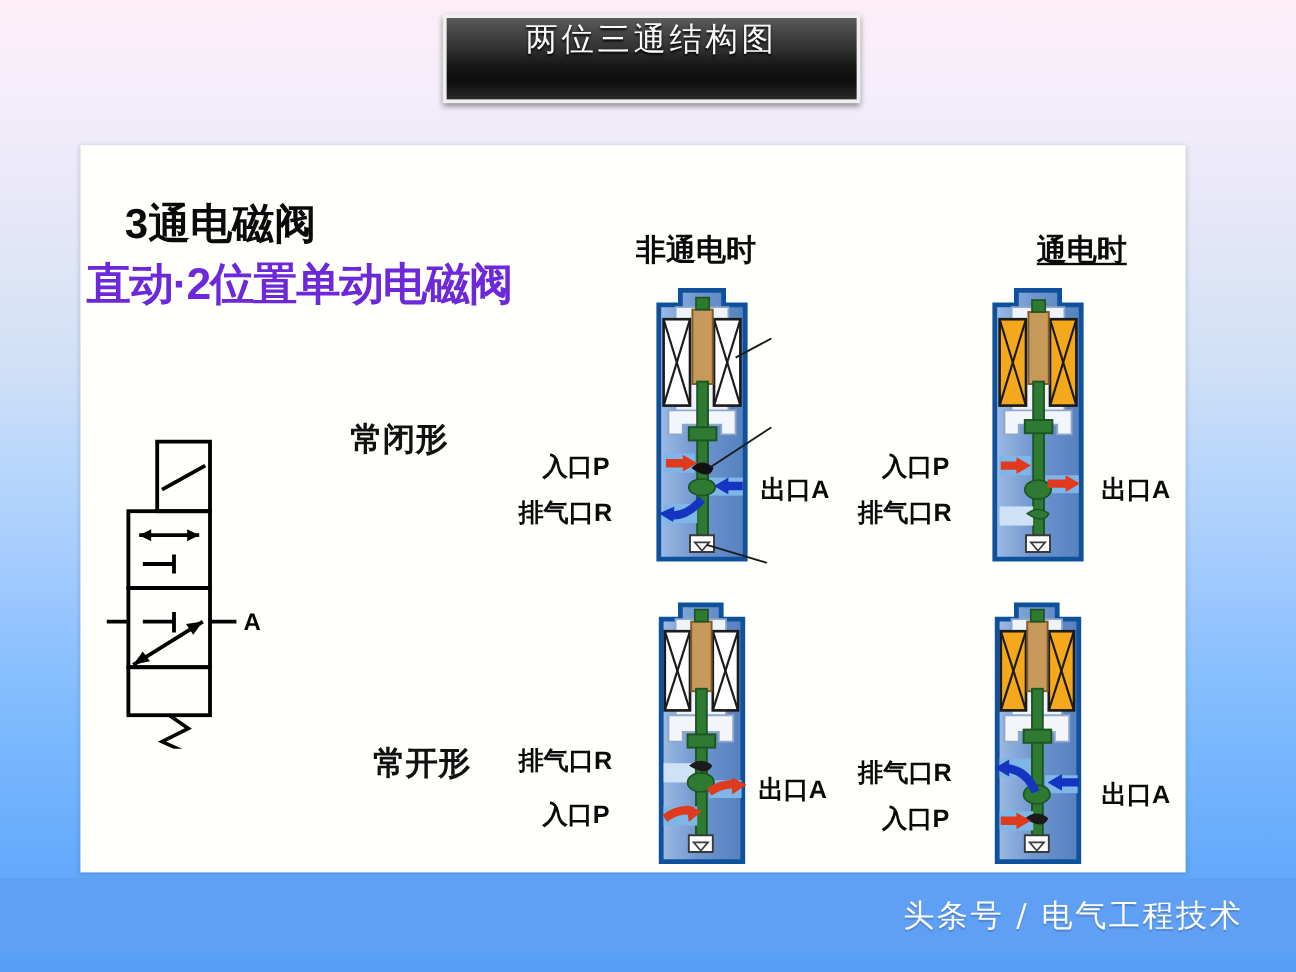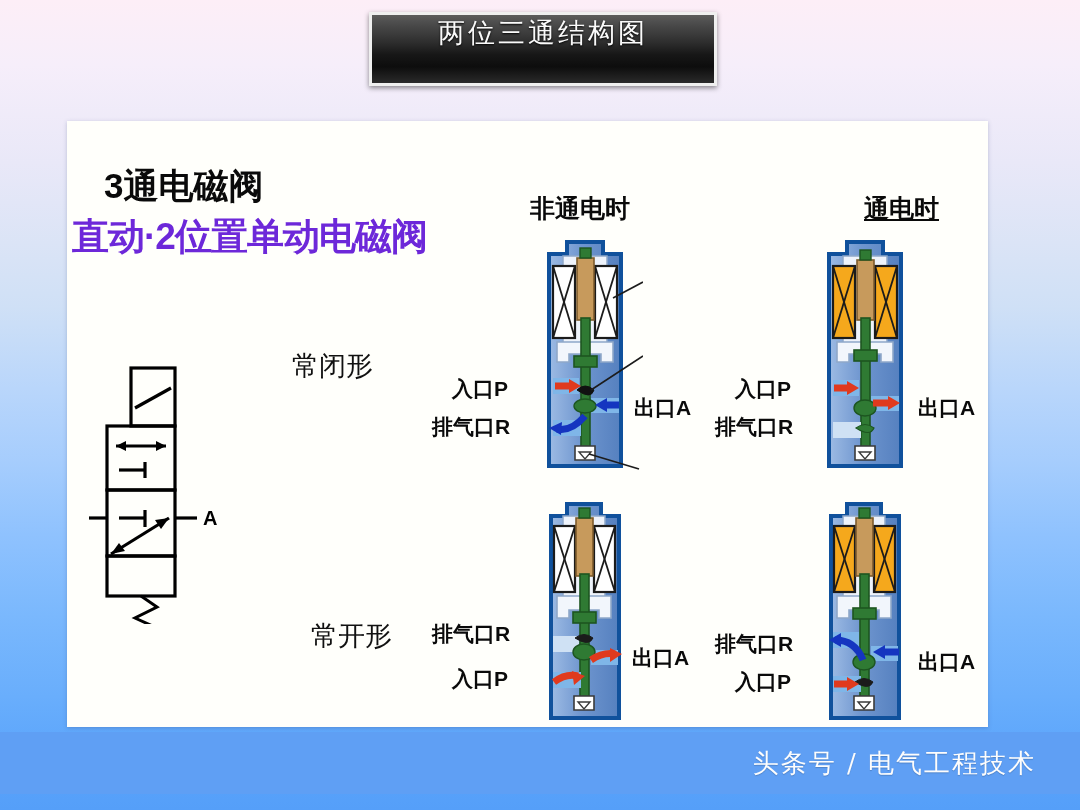--- a/index.html
+++ b/index.html
@@ -35,21 +35,21 @@
     background:#fffffb;
     box-shadow:0 1px 4px rgba(40,60,110,.25);
   }
 
   
   .hd-main1{position:absolute;left:85px;top:163px;font-size:35px;font-weight:bold;
             color:#0a0a0a;letter-spacing:0px;white-space:nowrap;margin-left:19px;}
   .hd-main2{position:absolute;left:72px;top:212px;font-size:37px;font-weight:bold;
             color:#6d28d9;letter-spacing:-1px;white-space:nowrap;}
   .col-hd{position:absolute;font-size:25px;font-weight:bold;color:#0a0a0a;white-space:nowrap;}
-  .row-hd{position:absolute;font-size:27px;font-weight:normal;color:#111;white-space:nowrap;}
+  .row-hd{position:absolute;font-size:27px;font-weight:bold;color:#111;white-space:nowrap;}
   .port{position:absolute;font-size:21px;font-weight:bold;color:#0a0a0a;white-space:nowrap;}
 
   
   #iso-symbol{position:absolute;left:85px;top:366px;width:180px;height:258px;}
 
   
   .valve{position:absolute;}
 
   
   #footer{

